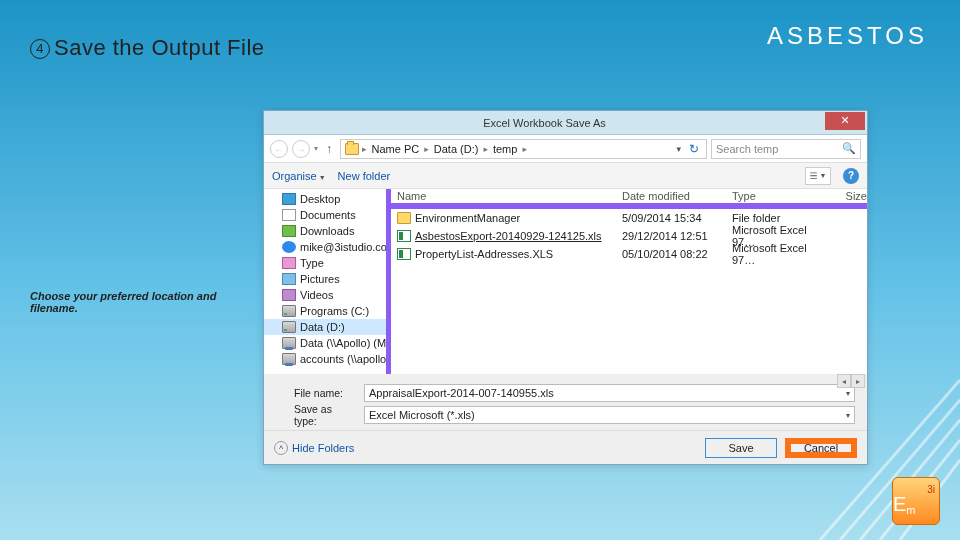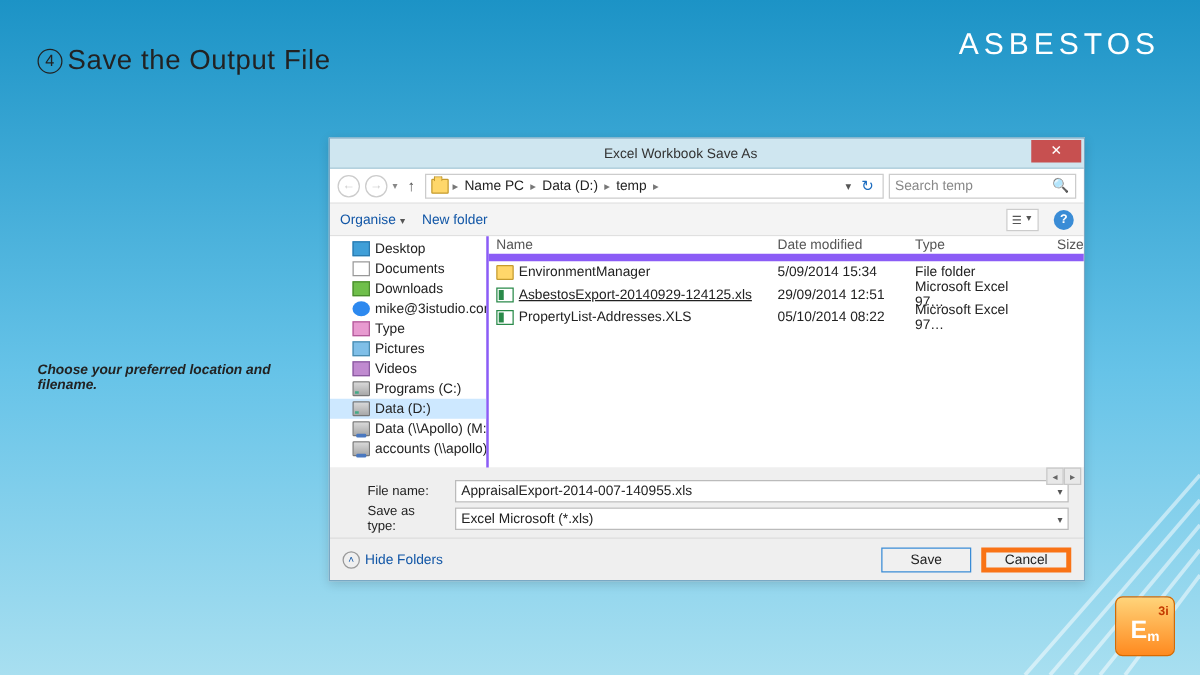--- a/index.html
+++ b/index.html
@@ -3,21 +3,21 @@
 <meta charset="utf-8">
 <style>
   * { box-sizing: border-box; margin: 0; padding: 0; font-family: "Segoe UI", Arial, sans-serif; }
   body { width: 960px; height: 540px; overflow: hidden; background: linear-gradient(to bottom, #1c93c6 0%, #66c3e8 55%, #a8dff0 100%); position: relative; }
   .slide-title { position: absolute; top: 35px; left: 30px; font-size: 22px; color: #222; letter-spacing: 0.5px; }
   .slide-title .circled { display: inline-block; width: 20px; height: 20px; border: 1.5px solid #222; border-radius: 50%; text-align: center; line-height: 18px; font-size: 13px; margin-right: 4px; vertical-align: 2px; }
   .brand { position: absolute; top: 22px; right: 32px; font-size: 24px; color: #fff; letter-spacing: 4px; font-weight: 300; }
   .caption { position: absolute; top: 290px; left: 30px; width: 200px; font-size: 11px; font-style: italic; font-weight: bold; color: #222; }
   .diag-lines { position: absolute; right: 0; bottom: 0; width: 180px; height: 220px; pointer-events: none; }
   .diag-lines line { stroke: rgba(255,255,255,0.5); stroke-width: 3; }
-  .logo { position: absolute; right: 20px; bottom: 15px; width: 48px; height: 48px; background: linear-gradient(#ffd47a,#ff8a1f); border-radius: 6px; color: #fff; font-weight: bold; display: flex; flex-direction: column; justify-content: center; align-items: center; font-size: 8px; border: 1px solid #d86a00; }
+  .logo { position: absolute; right: 20px; bottom: 15px; width: 48px; height: 48px; background: linear-gradient(#ffd47a,#ff8a1f); border-radius: 6px; color: #fff; font-weight: normal; display: flex; flex-direction: column; justify-content: center; font-size: 8px; border: 1px solid #d86a00; }
   .logo .sup { align-self: flex-end; margin-right: 4px; font-size: 10px; color: #c43a00; }
   .logo .main { font-size: 20px; line-height: 18px; }
   .logo .main sub { font-size: 11px; vertical-align: -3px; }
 
   
   .dialog { position: absolute; left: 263px; top: 110px; width: 605px; background: #efefef; border: 1px solid #7aa8c4; box-shadow: 0 2px 8px rgba(0,0,0,0.15); font-size: 11px; color: #222; }
   .titlebar { background: #cfe6f0; height: 24px; display: flex; align-items: center; position: relative; border-bottom: 1px solid #a9c9d8; }
   .titlebar .ttl { flex: 1; text-align: center; color: #333; font-size: 11px; }
   .titlebar .close { width: 40px; height: 18px; background: #c75050; color: #fff; display: flex; align-items: center; justify-content: center; margin-right: 2px; margin-top: -4px; font-size: 11px; }
   .navbar { height: 28px; background: #fff; border-bottom: 1px solid #ddd; display: flex; align-items: center; gap: 4px; padding: 0 6px; }
@@ -33,21 +33,21 @@
   .refresh { width: 16px; color: #1a6bbf; font-size: 12px; text-align: center; }
   .search { width: 150px; height: 20px; border: 1px solid #ccc; display: flex; align-items: center; padding: 0 4px; color: #888; gap: 8px; background: #fff; }
   .search .mag { font-size: 11px; }
   .toolbar { height: 26px; display: flex; align-items: center; padding: 0 8px; gap: 12px; background: #f4f4f4; border-bottom: 1px solid #e0e0e0; }
   .toolbar .link { color: #1156a6; }
   .toolbar .drop { font-size: 7px; color: #555; margin-left: 2px; }
   .toolbar .spacer { flex: 1; }
   .view-ic { width: 26px; height: 18px; border: 1px solid #ccc; background: #fff; display: flex; align-items: center; justify-content: center; font-size: 9px; color: #555; gap: 2px; }
   .help-ic { width: 16px; height: 16px; border-radius: 50%; background: #3a8cd6; color: #fff; display: flex; align-items: center; justify-content: center; font-size: 10px; font-weight: bold; }
   .body { display: flex; background: #fff; height: 185px; }
-  .tree { width: 140px; border-right: 2px solid #8b5cf6; overflow: hidden; padding: 2px 0; }
+  .tree { width: 140px; border-right: 5px solid #8b5cf6; overflow: hidden; padding: 2px 0; }
   .tree-item { display: flex; align-items: center; gap: 4px; padding: 1px 4px 1px 18px; height: 16px; white-space: nowrap; }
   .tree-item.sel { background: #cde8ff; }
   .ic { width: 14px; height: 12px; flex: 0 0 14px; }
   .ic.folder { background: #ffd76a; border: 1px solid #c59b2e; border-radius: 1px; }
   .ic.drive { background: linear-gradient(#d8d8d8,#a8a8a8); border: 1px solid #777; border-radius: 1px; position: relative; }
   .ic.drive:after { content: ""; position: absolute; bottom: 1px; left: 1px; width: 3px; height: 2px; background: #4a8; }
   .ic.netdrive { background: linear-gradient(#d8d8d8,#a8a8a8); border: 1px solid #777; border-radius: 1px; position: relative; }
   .ic.netdrive:after { content: ""; position: absolute; bottom: -2px; left: 2px; width: 8px; height: 3px; background: #4a78c0; border-radius: 1px; }
   .ic.sky { background: #2d89ef; border-radius: 50%; }
   .ic.desktop { background: #3f9fd8; border: 1px solid #2a7bb0; }
@@ -70,21 +70,21 @@
   .sc-btn { width: 14px; height: 14px; background: #e8e8e8; border: 1px solid #c8c8c8; font-size: 8px; color: #666; display: flex; align-items: center; justify-content: center; }
   .fields { padding: 8px 12px 4px 30px; background: #efefef; }
   .field-row { display: flex; align-items: center; gap: 8px; height: 22px; }
   .field-row label { width: 62px; text-align: left; font-size: 10.5px; }
   .field-row .combo { flex: 1; height: 18px; border: 1px solid #bbb; background: #fff; display: flex; align-items: center; padding: 0 4px; justify-content: space-between; }
   .combo .dd { font-size: 8px; color: #555; }
   .footer { display: flex; align-items: center; height: 34px; padding: 0 10px; gap: 8px; background: #efefef; border-top: 1px solid #ddd; }
   .hide-link { display: flex; align-items: center; gap: 4px; color: #1156a6; }
   .hide-link .chev { width: 14px; height: 14px; border: 1px solid #999; border-radius: 50%; display: flex; align-items: center; justify-content: center; font-size: 8px; }
   .footer .spacer { flex: 1; }
-  .btn { width: 72px; height: 20px; border: 4px solid #f97316; background: #f0f0f0; display: flex; align-items: center; justify-content: center; font-size: 11px; }
+  .btn { width: 72px; height: 20px; border: 6px solid #f97316; background: #f0f0f0; display: flex; align-items: center; justify-content: center; font-size: 11px; }
   .btn.primary { border: 1px solid #3a8cd6; }
 </style>
 </head>
 <body>
 
 <div class="slide-title">
   <span class="circled">4</span><span>Save the Output File</span>
 </div>
 <div class="brand">ASBESTOS</div>
 <div class="caption">Choose your preferred location and filename.</div>
@@ -207,21 +207,21 @@
             </div>
             <div class="col-date">5/09/2014 15:34</div>
             <div class="col-type">File folder</div>
             <div class="col-size"></div>
           </div>
           <div class="row">
             <div class="col-name" style="display:flex;align-items:center;text-decoration:underline;">
               <span class="ic xls"></span>
               <span>AsbestosExport-20140929-124125.xls</span>
             </div>
-            <div class="col-date">29/09/2014 12:51</div>
+            <div class="col-date">29/12/2014 12:51</div>
             <div class="col-type">Microsoft Excel 97…</div>
             <div class="col-size"></div>
           </div>
           <div class="row">
             <div class="col-name" style="display:flex;align-items:center;">
               <span class="ic xls"></span>
               <span>PropertyList-Addresses.XLS</span>
             </div>
             <div class="col-date">05/10/2014 08:22</div>
             <div class="col-type">Microsoft Excel 97…</div>

